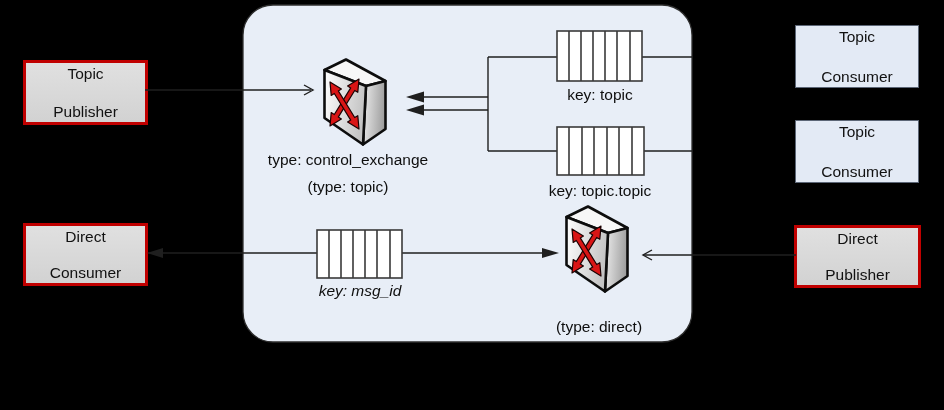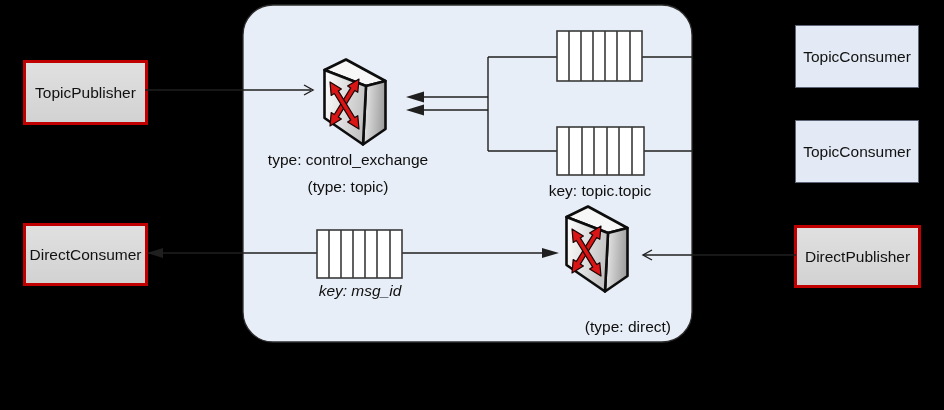--- a/index.html
+++ b/index.html
@@ -1,40 +1,40 @@
 <!DOCTYPE html>
 <html><head>
 <meta charset="utf-8">
 <style>
   html,body{margin:0;padding:0;background:#000;}
   #canvas{
     position:relative;width:944px;height:410px;background:#000;overflow:hidden;
     font-family:"Liberation Sans",sans-serif;color:#111;
   }
   .node{
-    position:absolute;box-sizing:border-box;display:flex;flex-direction:row;
-    align-items:center;justify-content:center;font-size:15.5px;line-height:21px;
+    position:absolute;box-sizing:border-box;display:flex;flex-direction:column;
+    align-items:center;justify-content:space-between;font-size:15.5px;line-height:21px;
     text-align:center;z-index:1;
   }
   .node-red{border:3px solid #c00000;background:linear-gradient(#e0e0e0,#d2d2d2);}
   .node-blue{border:1.4px solid #5c6676;background:#e3eaf5;}
   #tp{left:23px;top:60px;width:125px;height:65px;}
   #dc{left:23px;top:223px;width:125px;height:63px;}
   #tc1{left:795px;top:25px;width:124px;height:63px;}
   #tc2{left:795px;top:120px;width:124px;height:63px;}
   #dp{left:794px;top:225px;width:127px;height:63px;}
   #overlay{position:absolute;left:0;top:0;z-index:2;pointer-events:none;}
   .lbl{
     position:absolute;z-index:3;font-size:15.5px;line-height:19px;
     text-align:center;white-space:nowrap;color:#0e0e0e;
   }
   #lbl-ex1-name{left:247px;top:150px;width:202px;}
   #lbl-ex1-type{left:247px;top:169px;width:202px;margin-top:8px;}
   #lbl-ex2-name{left:527px;top:299px;width:144px;}
-  #lbl-ex2-type{left:527px;top:317px;width:144px;text-align:right;}
+  #lbl-ex2-type{left:527px;top:317px;width:144px;}
   #lbl-q1{left:550px;top:85px;width:100px;}
   #lbl-q2{left:538px;top:181px;width:124px;}
   #lbl-q3{left:310px;top:281px;width:100px;font-style:italic;}
 </style>
 </head>
 <body>
 
 <div id="canvas">
 
   <div class="node node-red" id="tp">
@@ -117,17 +117,18 @@
         <path d="M329,230 V278 M341,230 V278 M353,230 V278 M365,230 V278 M377,230 V278 M390,230 V278"></path>
       </g>
     </g>
 
     <use href="#exchange-shape" transform="translate(323,58)"></use>
     <use href="#exchange-shape" transform="translate(565,205)"></use>
   </svg>
 
   <div class="lbl" id="lbl-ex1-name">type: control_exchange</div>
   <div class="lbl" id="lbl-ex1-type">(type: topic)</div>
+  <div class="lbl" id="lbl-q1">key: topic</div>
   <div class="lbl" id="lbl-q2">key: topic.topic</div>
   <div class="lbl" id="lbl-q3">key: msg_id</div>
   <div class="lbl" id="lbl-ex2-type">(type: direct)</div>
 
 </div>
 
 </body></html>

